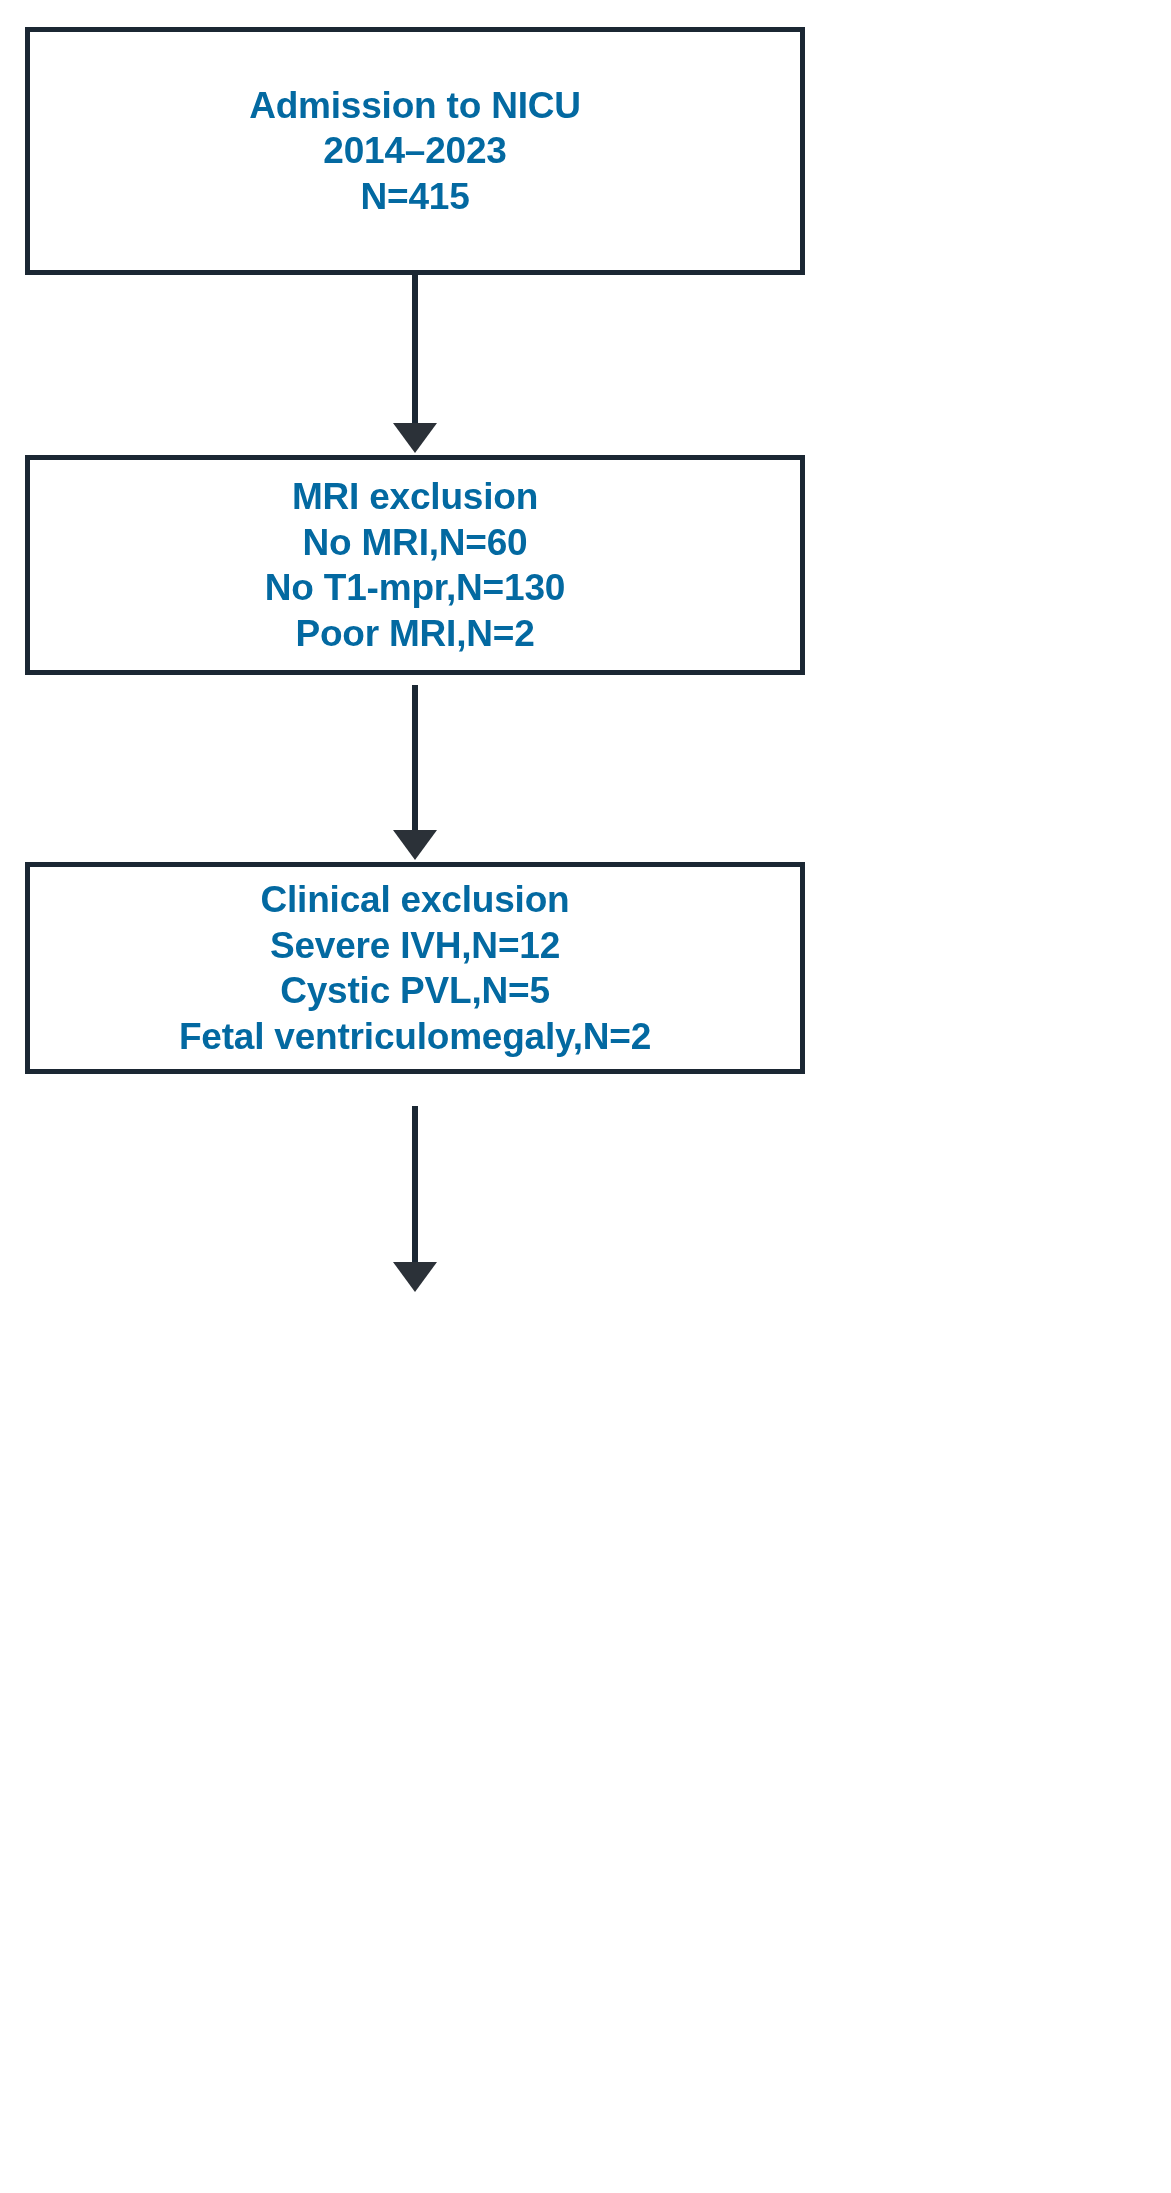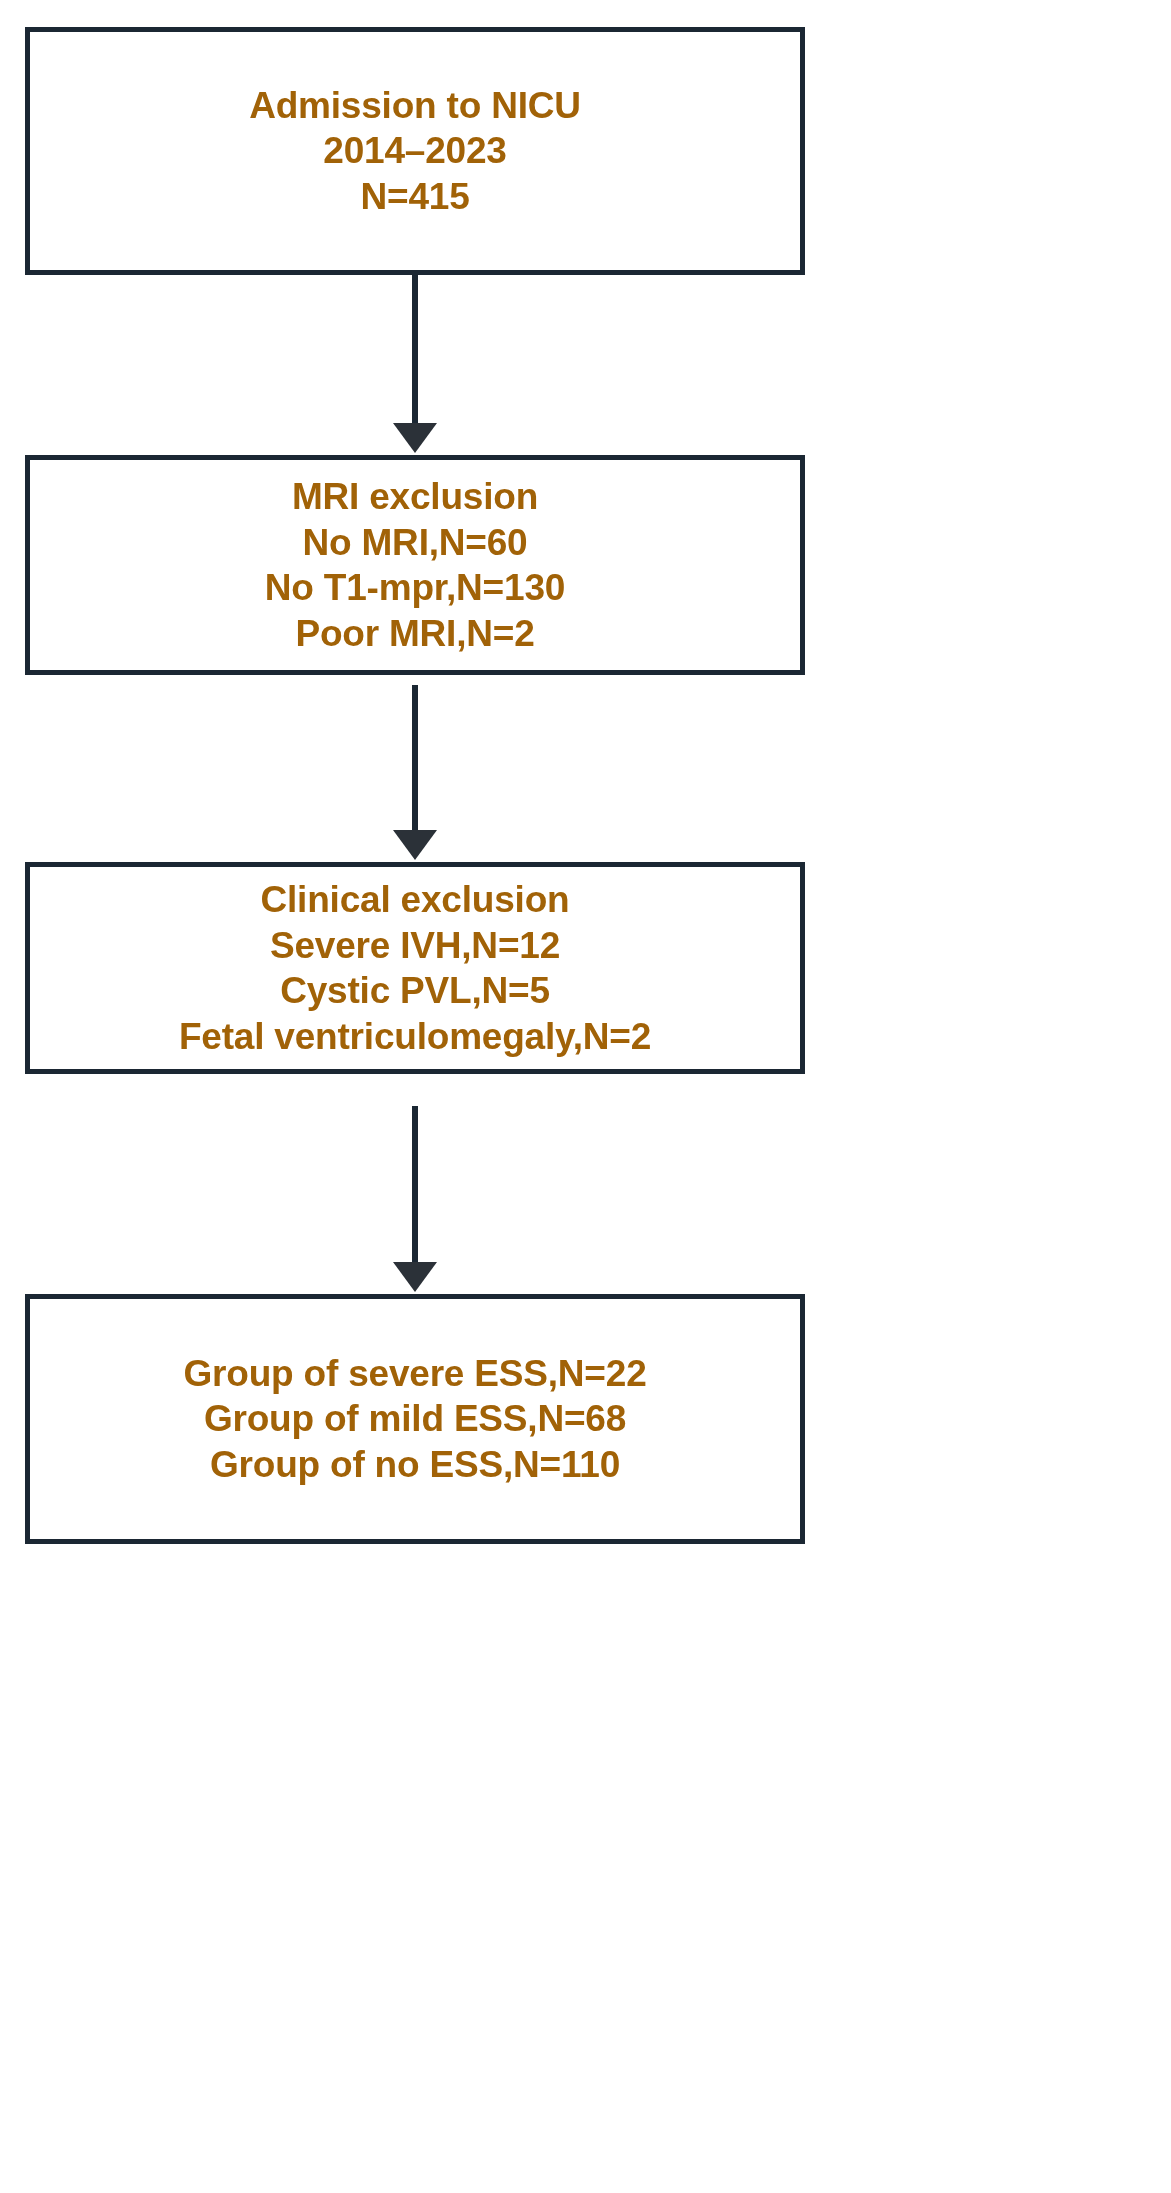--- a/index.html
+++ b/index.html
@@ -28,21 +28,21 @@
     border: 5px solid #1b2733;
     background: #ffffff;
     display: flex;
     flex-direction: column;
     align-items: center;
     justify-content: center;
     text-align: center;
   }
   .node-line {
     display: block;
-    color: #a16207;
+    color: #0369a1;
     font-weight: bold;
     font-size: 37px;
     line-height: 1.23;
     letter-spacing: -0.2px;
     white-space: nowrap;
   }
   
   #box-admission  { top: 27px;   height: 248px; }
   #box-mri        { top: 455px;  height: 220px; }
   #box-clinical   { top: 862px;  height: 212px; }
@@ -116,19 +116,14 @@
     <span class="node-line">Severe IVH,N=12</span>
     <span class="node-line">Cystic PVL,N=5</span>
     <span class="node-line">Fetal ventriculomegaly,N=2</span>
   </div>
 
   <div class="connector" id="connector-3">
     <div class="stem"></div>
     <div class="head"></div>
   </div>
 
-  <div class="node-box" id="box-groups">
-    <span class="node-line">Group of severe ESS,N=22</span>
-    <span class="node-line">Group of mild ESS,N=68</span>
-    <span class="node-line">Group of no ESS,N=110</span>
-  </div>
 
 </div>
 
 </body></html>

